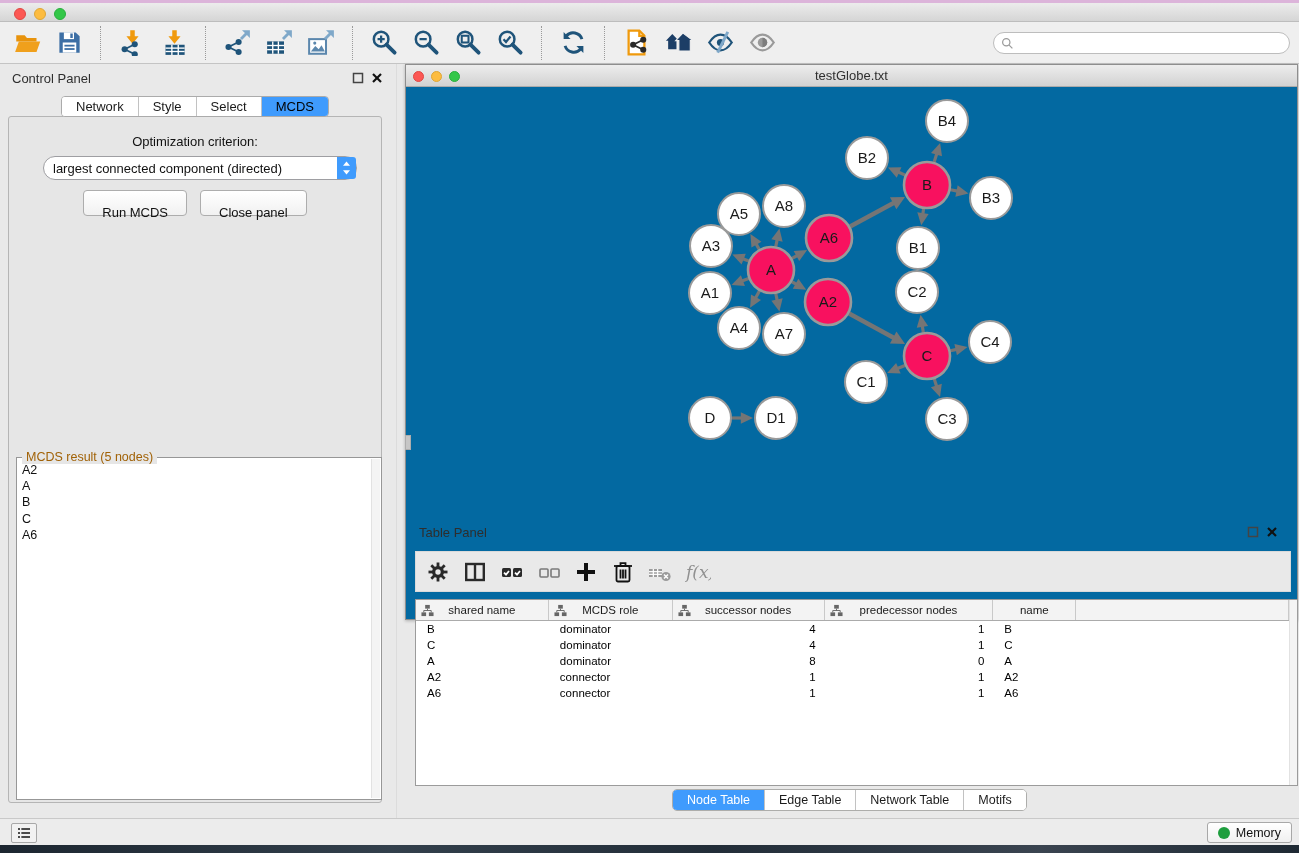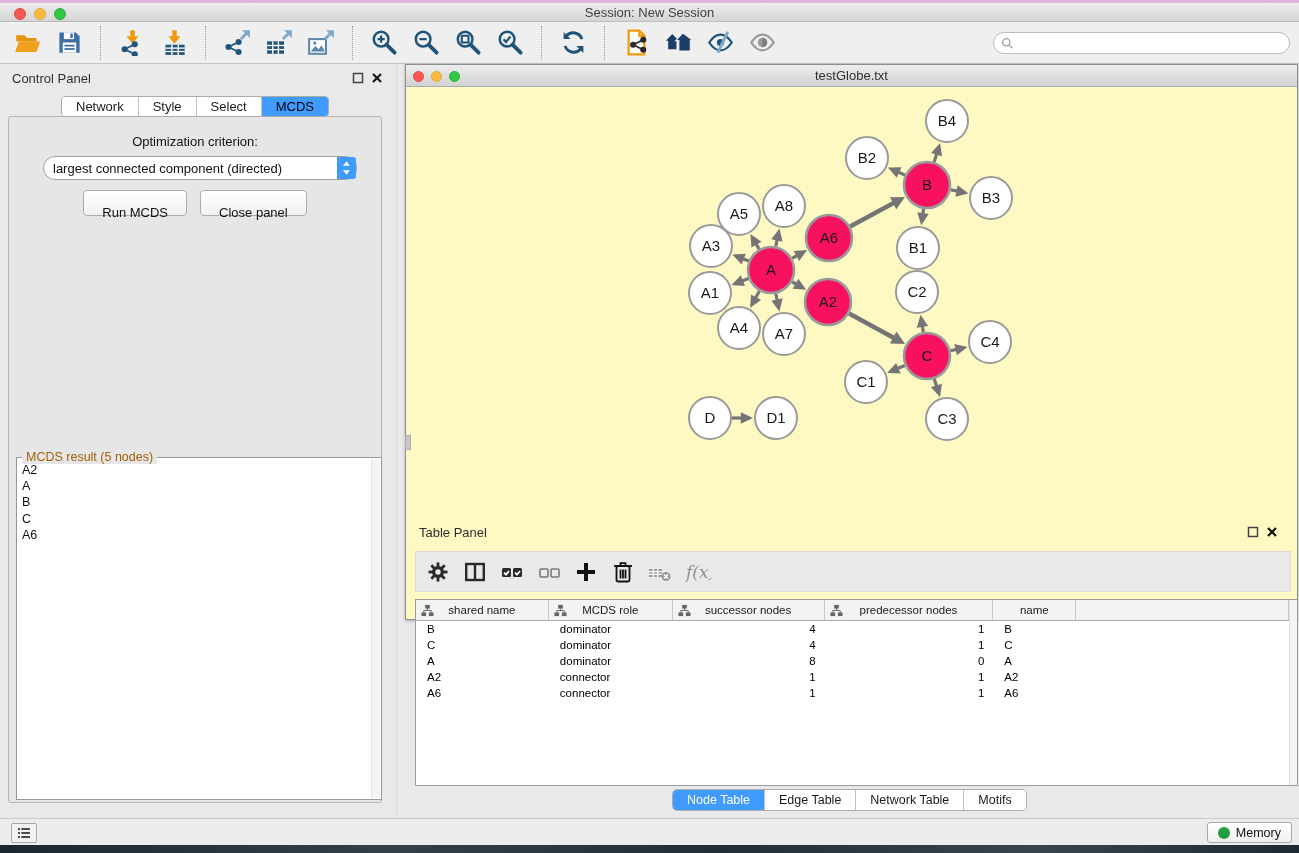--- a/index.html
+++ b/index.html
@@ -55,21 +55,21 @@
   .result-box { position:absolute; left:16px; top:393px; width:366px; height:343px;
     background:#fff; border:1px solid #979797; }
   .result-list { position:absolute; inset:1px 11px 1px 1px; padding:3px 0 0 4px; }
   .result-item { font-size:12.5px; color:#111; line-height:16.2px; }
   .result-scroll { position:absolute; top:1px; bottom:1px; right:1px; width:9px; background:#F4F4F4; border-left:1px solid #E2E2E2; }
 
   .v-divider { position:absolute; left:396px; top:64px; width:1px; height:754px; background:#DCDCDC; }
 
   
   .net-window { position:absolute; left:405px; top:64px; width:893px; height:556px;
-    background:#fef9c3; border:1px solid #8E8E8E; box-shadow:0 1px 3px rgba(0,0,0,0.25); }
+    background:#0369a1; border:1px solid #8E8E8E; box-shadow:0 1px 3px rgba(0,0,0,0.25); }
   .net-titlebar { position:absolute; left:0; top:0; right:0; height:22px;
     background:linear-gradient(#EDEDED,#D2D2D2); border-bottom:1px solid #ABABAB; }
   .net-titlebar .title { position:absolute; left:0; right:0; top:3px; text-align:center; font-size:13px; color:#2f2f2f; }
   .ntl { position:absolute; top:6px; width:11px; height:11px; border-radius:50%; }
   .ntl.red { left:7px; background:#FC5753; border:1px solid #DF4744; }
   .ntl.yel { left:25px; background:#FDBC40; border:1px solid #DEA636; }
   .ntl.grn { left:43px; background:#33C748; border:1px solid #2AAE3E; }
   #graph-svg { position:absolute; left:0; top:23px; }
   .net-scroll-v { position:absolute; left:-1px; top:370px; width:6px; height:15px; background:#C6C6C6; border:1px solid #ADADAD; }
   .net-scroll-h { position:absolute; left:439px; bottom:-1px; width:13px; height:6px; background:#C6C6C6; border:1px solid #ADADAD; }
@@ -118,21 +118,20 @@
 <body>
 
 <div id="app">
 
   <div class="top-line"></div>
 
   <div class="titlebar">
     <span class="tl red"></span>
     <span class="tl yel"></span>
     <span class="tl grn"></span>
-    <div class="title">Session: New Session</div>
   </div>
 
   <div class="toolbar" id="main-toolbar">
     <div class="tbtn">
         <svg viewBox="0 0 24 24">
           <path d="M2 5.5 h7.5 l2 2.5 h8.5 v3 H2 Z" fill="#E8930C"></path>
           <path d="M1 20.5 L4.3 11 h19 l-3.3 9.5 Z" fill="#F0A01C"></path>
         </svg>
       </div>
       <div class="tbtn">

